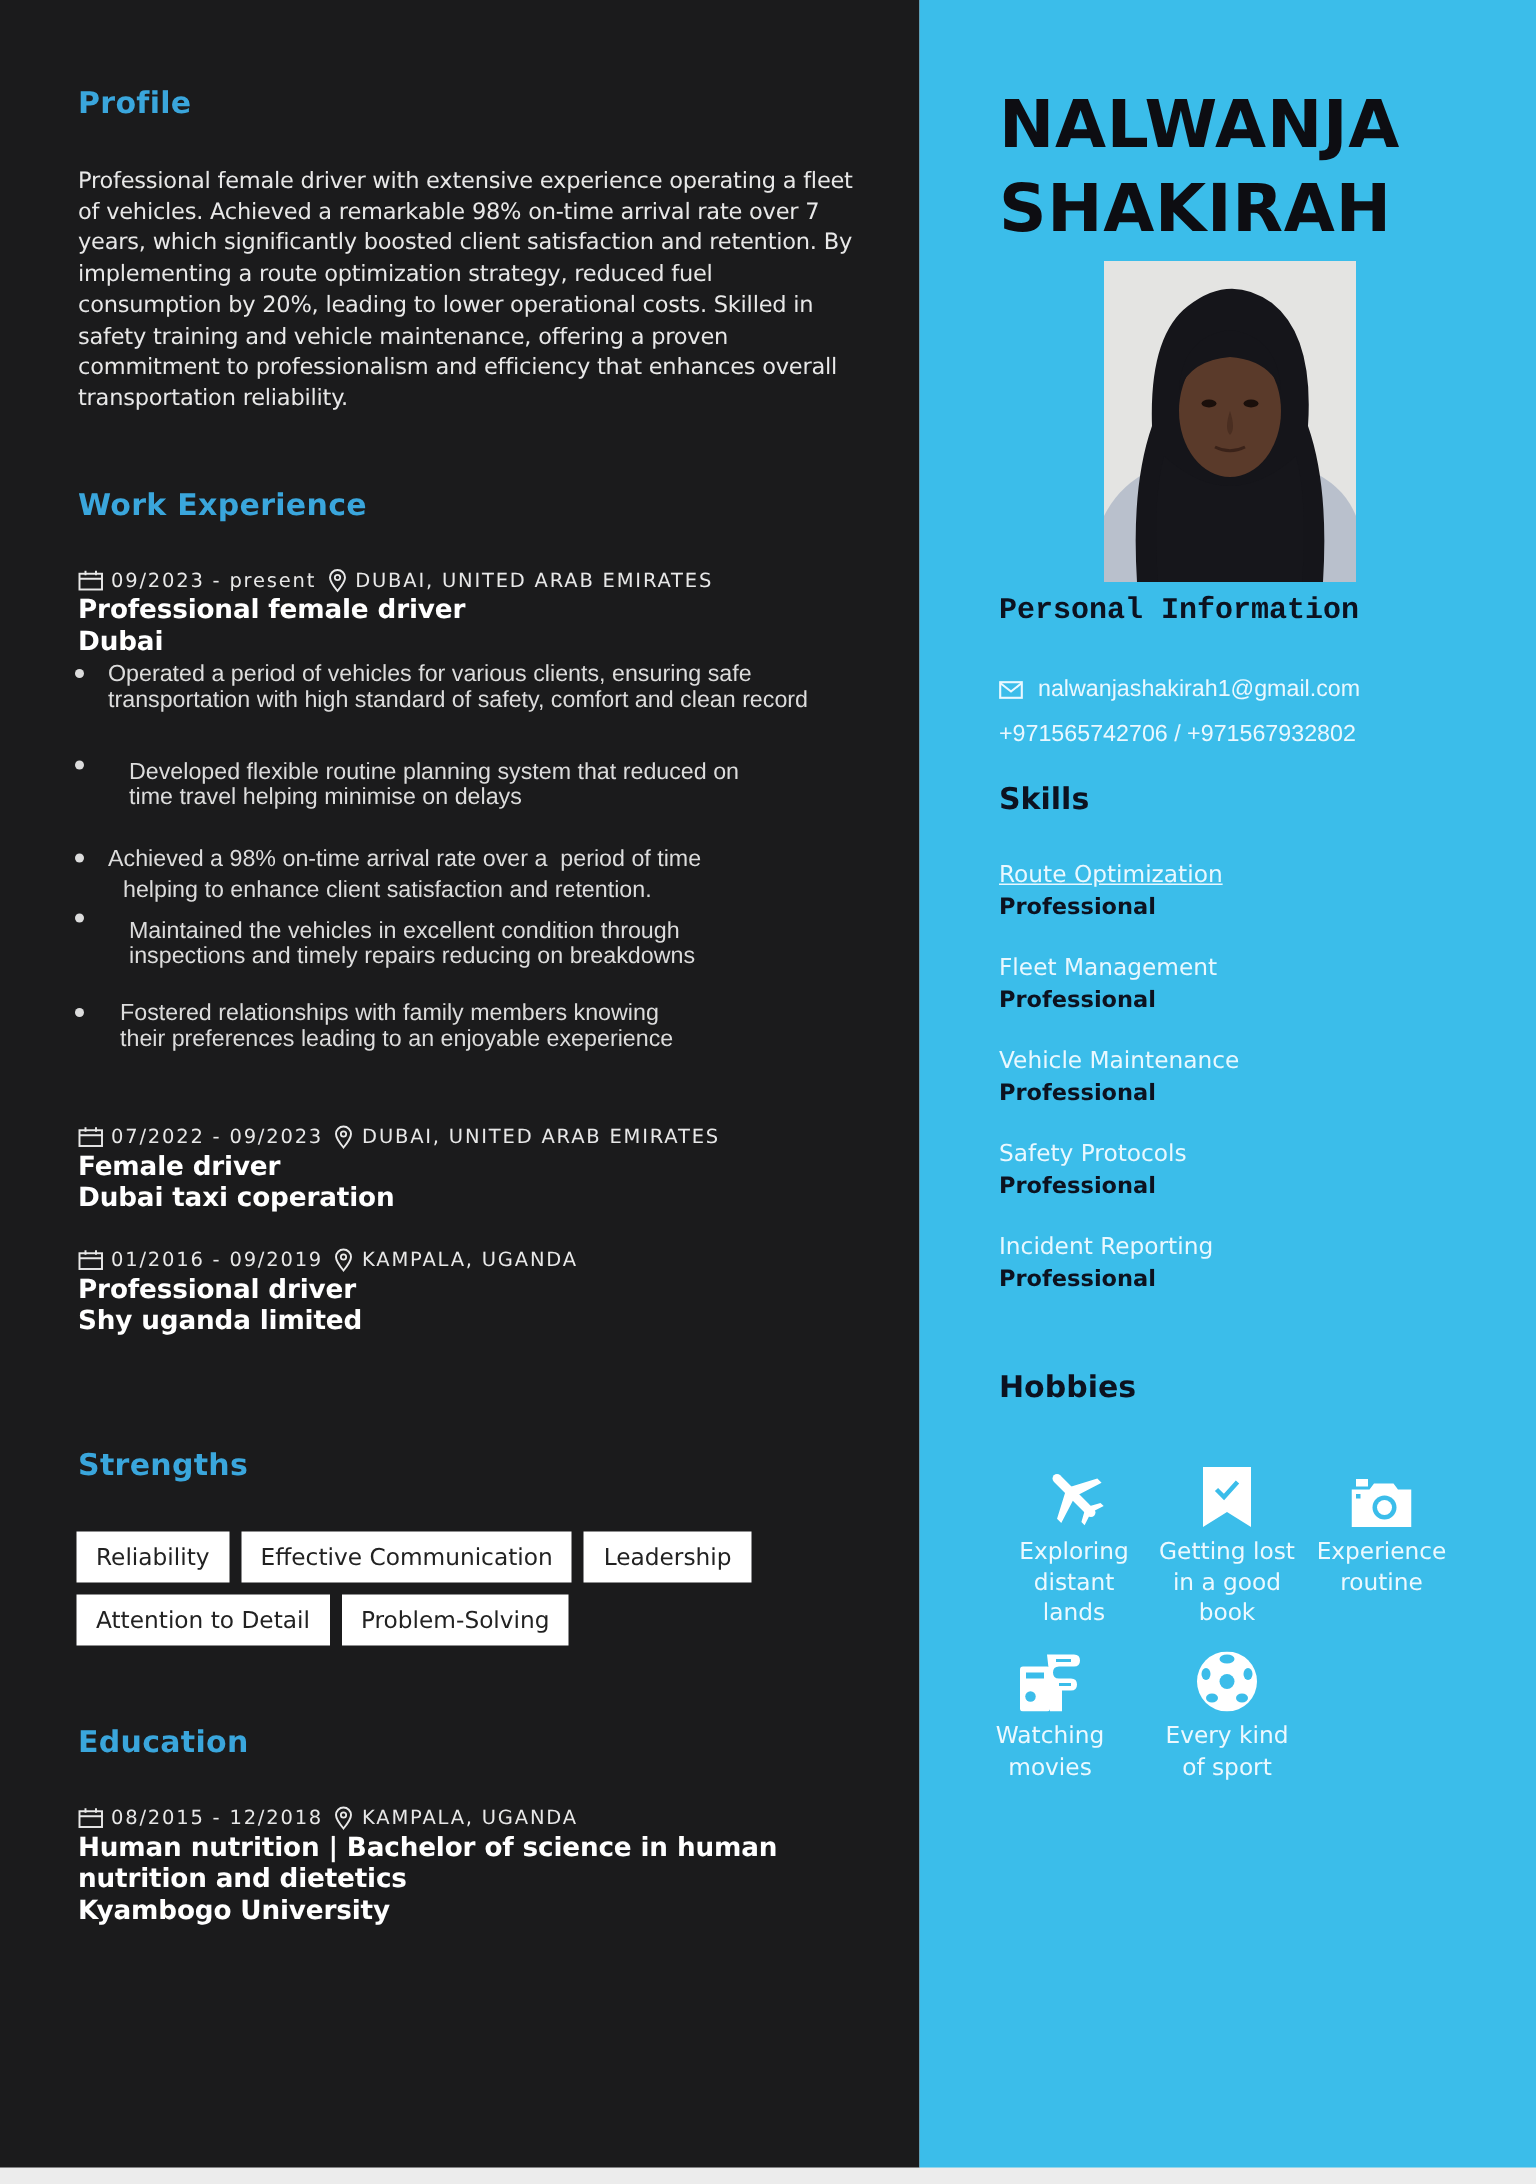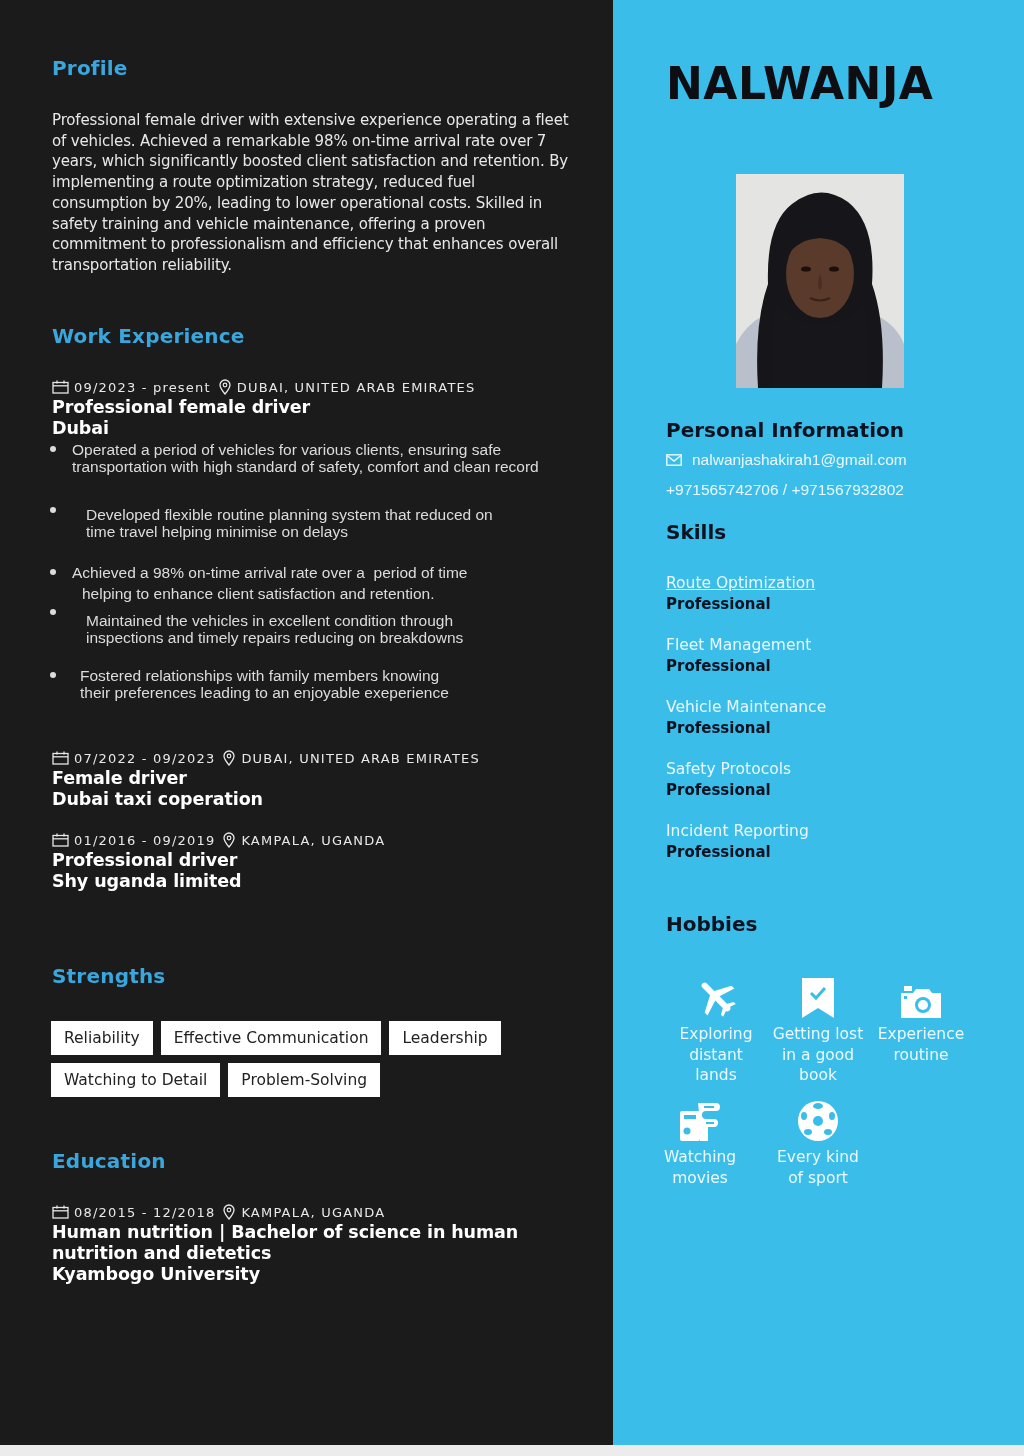--- a/index.html
+++ b/index.html
@@ -124,21 +124,21 @@
   <span>KAMPALA, UGANDA</span>
 </div>
 <div class="job-title" style="top:850px;">Professional driver</div>
 <div class="job-org" style="top:871px;">Shy uganda limited</div>
 
 <div class="sec-title" style="top:964px;">Strengths</div>
 <div class="tags">
   <span class="tag">Reliability</span>
   <span class="tag">Effective Communication</span>
   <span class="tag">Leadership</span>
-  <span class="tag">Watching to Detail</span>
+  <span class="tag">Attention to Detail</span>
   <span class="tag">Problem-Solving</span>
 </div>
 
 <div class="sec-title" style="top:1149px;">Education</div>
 <div class="meta" style="top:1204px;">
   <svg class="cal" width="17" height="14" viewBox="0 0 17 14">
       <rect x="1" y="2.5" width="15" height="10.5" fill="none" stroke="#e8e8e8" stroke-width="1.3"></rect>
       <line x1="1" y1="5.8" x2="16" y2="5.8" stroke="#e8e8e8" stroke-width="1.3"></line>
       <line x1="5" y1="0.5" x2="5" y2="3.5" stroke="#e8e8e8" stroke-width="1.3"></line>
       <line x1="12" y1="0.5" x2="12" y2="3.5" stroke="#e8e8e8" stroke-width="1.3"></line>
@@ -149,38 +149,39 @@
       <circle cx="6" cy="6" r="1.8" fill="none" stroke="#e8e8e8" stroke-width="1.2"></circle>
     </svg>
   <span>KAMPALA, UGANDA</span>
 </div>
 <div class="job-title" style="top:1222px;">Human nutrition | Bachelor of science in human</div>
 <div class="job-title" style="top:1243px;">nutrition and dietetics</div>
 <div class="job-org" style="top:1264px;">Kyambogo University</div>
 
 <div class="name">
   <div>NALWANJA</div>
+  <div>SHAKIRAH</div>
 </div>
 
 <div class="photo">
   <svg width="168" height="214" viewBox="0 0 168 214">
     <rect width="168" height="214" fill="#e4e4e2"></rect>
     <path d="M0 214 L0 170 Q10 150 30 140 L138 140 Q160 150 168 170 L168 214 Z" fill="#b9c0cc"></path>
     <path d="M22 214 Q18 150 32 110 Q30 50 56 30 Q84 8 112 28 Q140 50 136 110 Q150 150 146 214 Z" fill="#15151a"></path>
     <ellipse cx="84" cy="100" rx="34" ry="44" fill="#5a3a2a"></ellipse>
     <path d="M50 86 Q52 50 84 46 Q116 50 118 86 Q110 66 84 64 Q58 66 50 86 Z" fill="#15151a"></path>
     <ellipse cx="70" cy="95" rx="5" ry="2.6" fill="#1a0f0b"></ellipse>
     <ellipse cx="98" cy="95" rx="5" ry="2.6" fill="#1a0f0b"></ellipse>
     <path d="M84 100 Q80 112 84 116 Q88 112 84 100" fill="#4a2e21"></path>
     <path d="M74 124 Q84 129 94 124" stroke="#3a2219" stroke-width="2" fill="none"></path>
     <path d="M40 130 Q84 170 128 130 Q136 160 132 214 L36 214 Q32 160 40 130 Z" fill="#16161b"></path>
   </svg>
 </div>
 
-<div class="r-title" style="top:418px;">Personal Information</div>
+<div class="r-title" style="top:396px;font-family:Liberation Mono, monospace;">Personal Information</div>
 <div class="contact" style="top:451px;">
   <svg width="16" height="12" viewBox="0 0 16 12">
       <rect x="0.8" y="0.8" width="14.4" height="10.4" fill="none" stroke="#eaf8ff" stroke-width="1.4"></rect>
       <path d="M1 1.5 L8 7 L15 1.5" fill="none" stroke="#eaf8ff" stroke-width="1.4"></path>
     </svg>
   <span>nalwanjashakirah1@gmail.com</span>
 </div>
 <div class="contact" style="top:481px;">+971565742706 / +971567932802</div>
 
 <div class="r-title" style="top:520px;">Skills</div>

